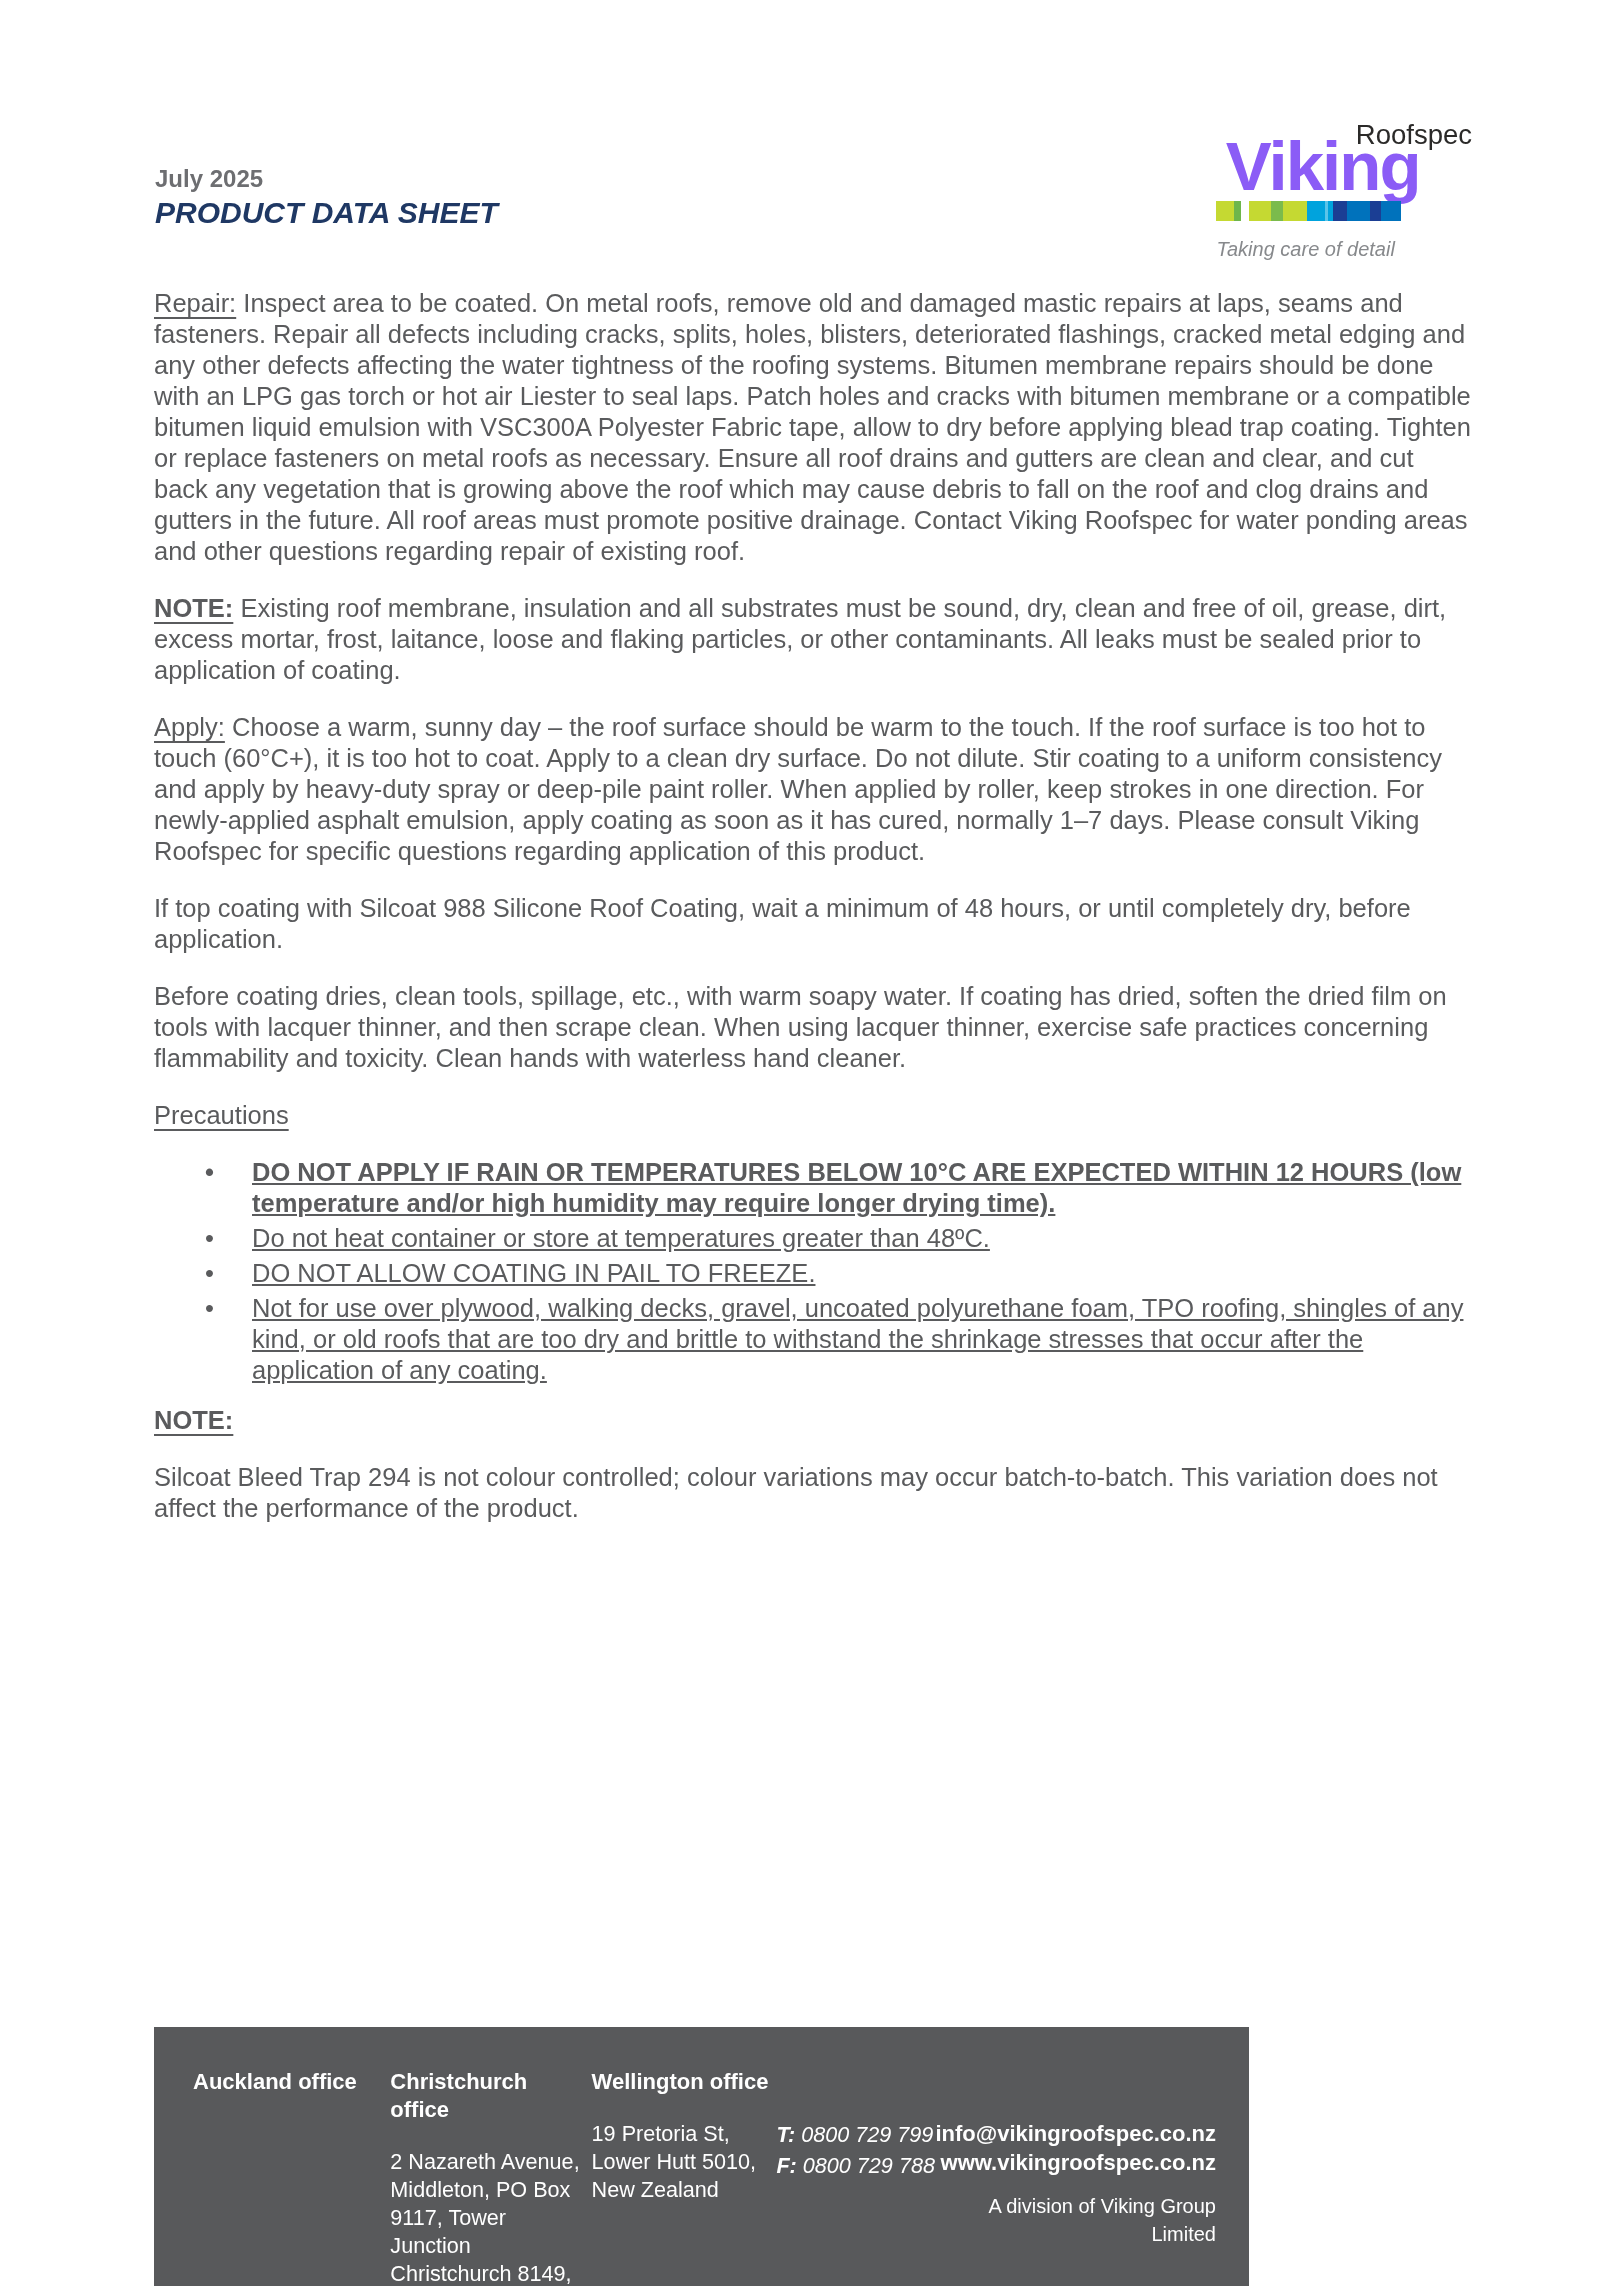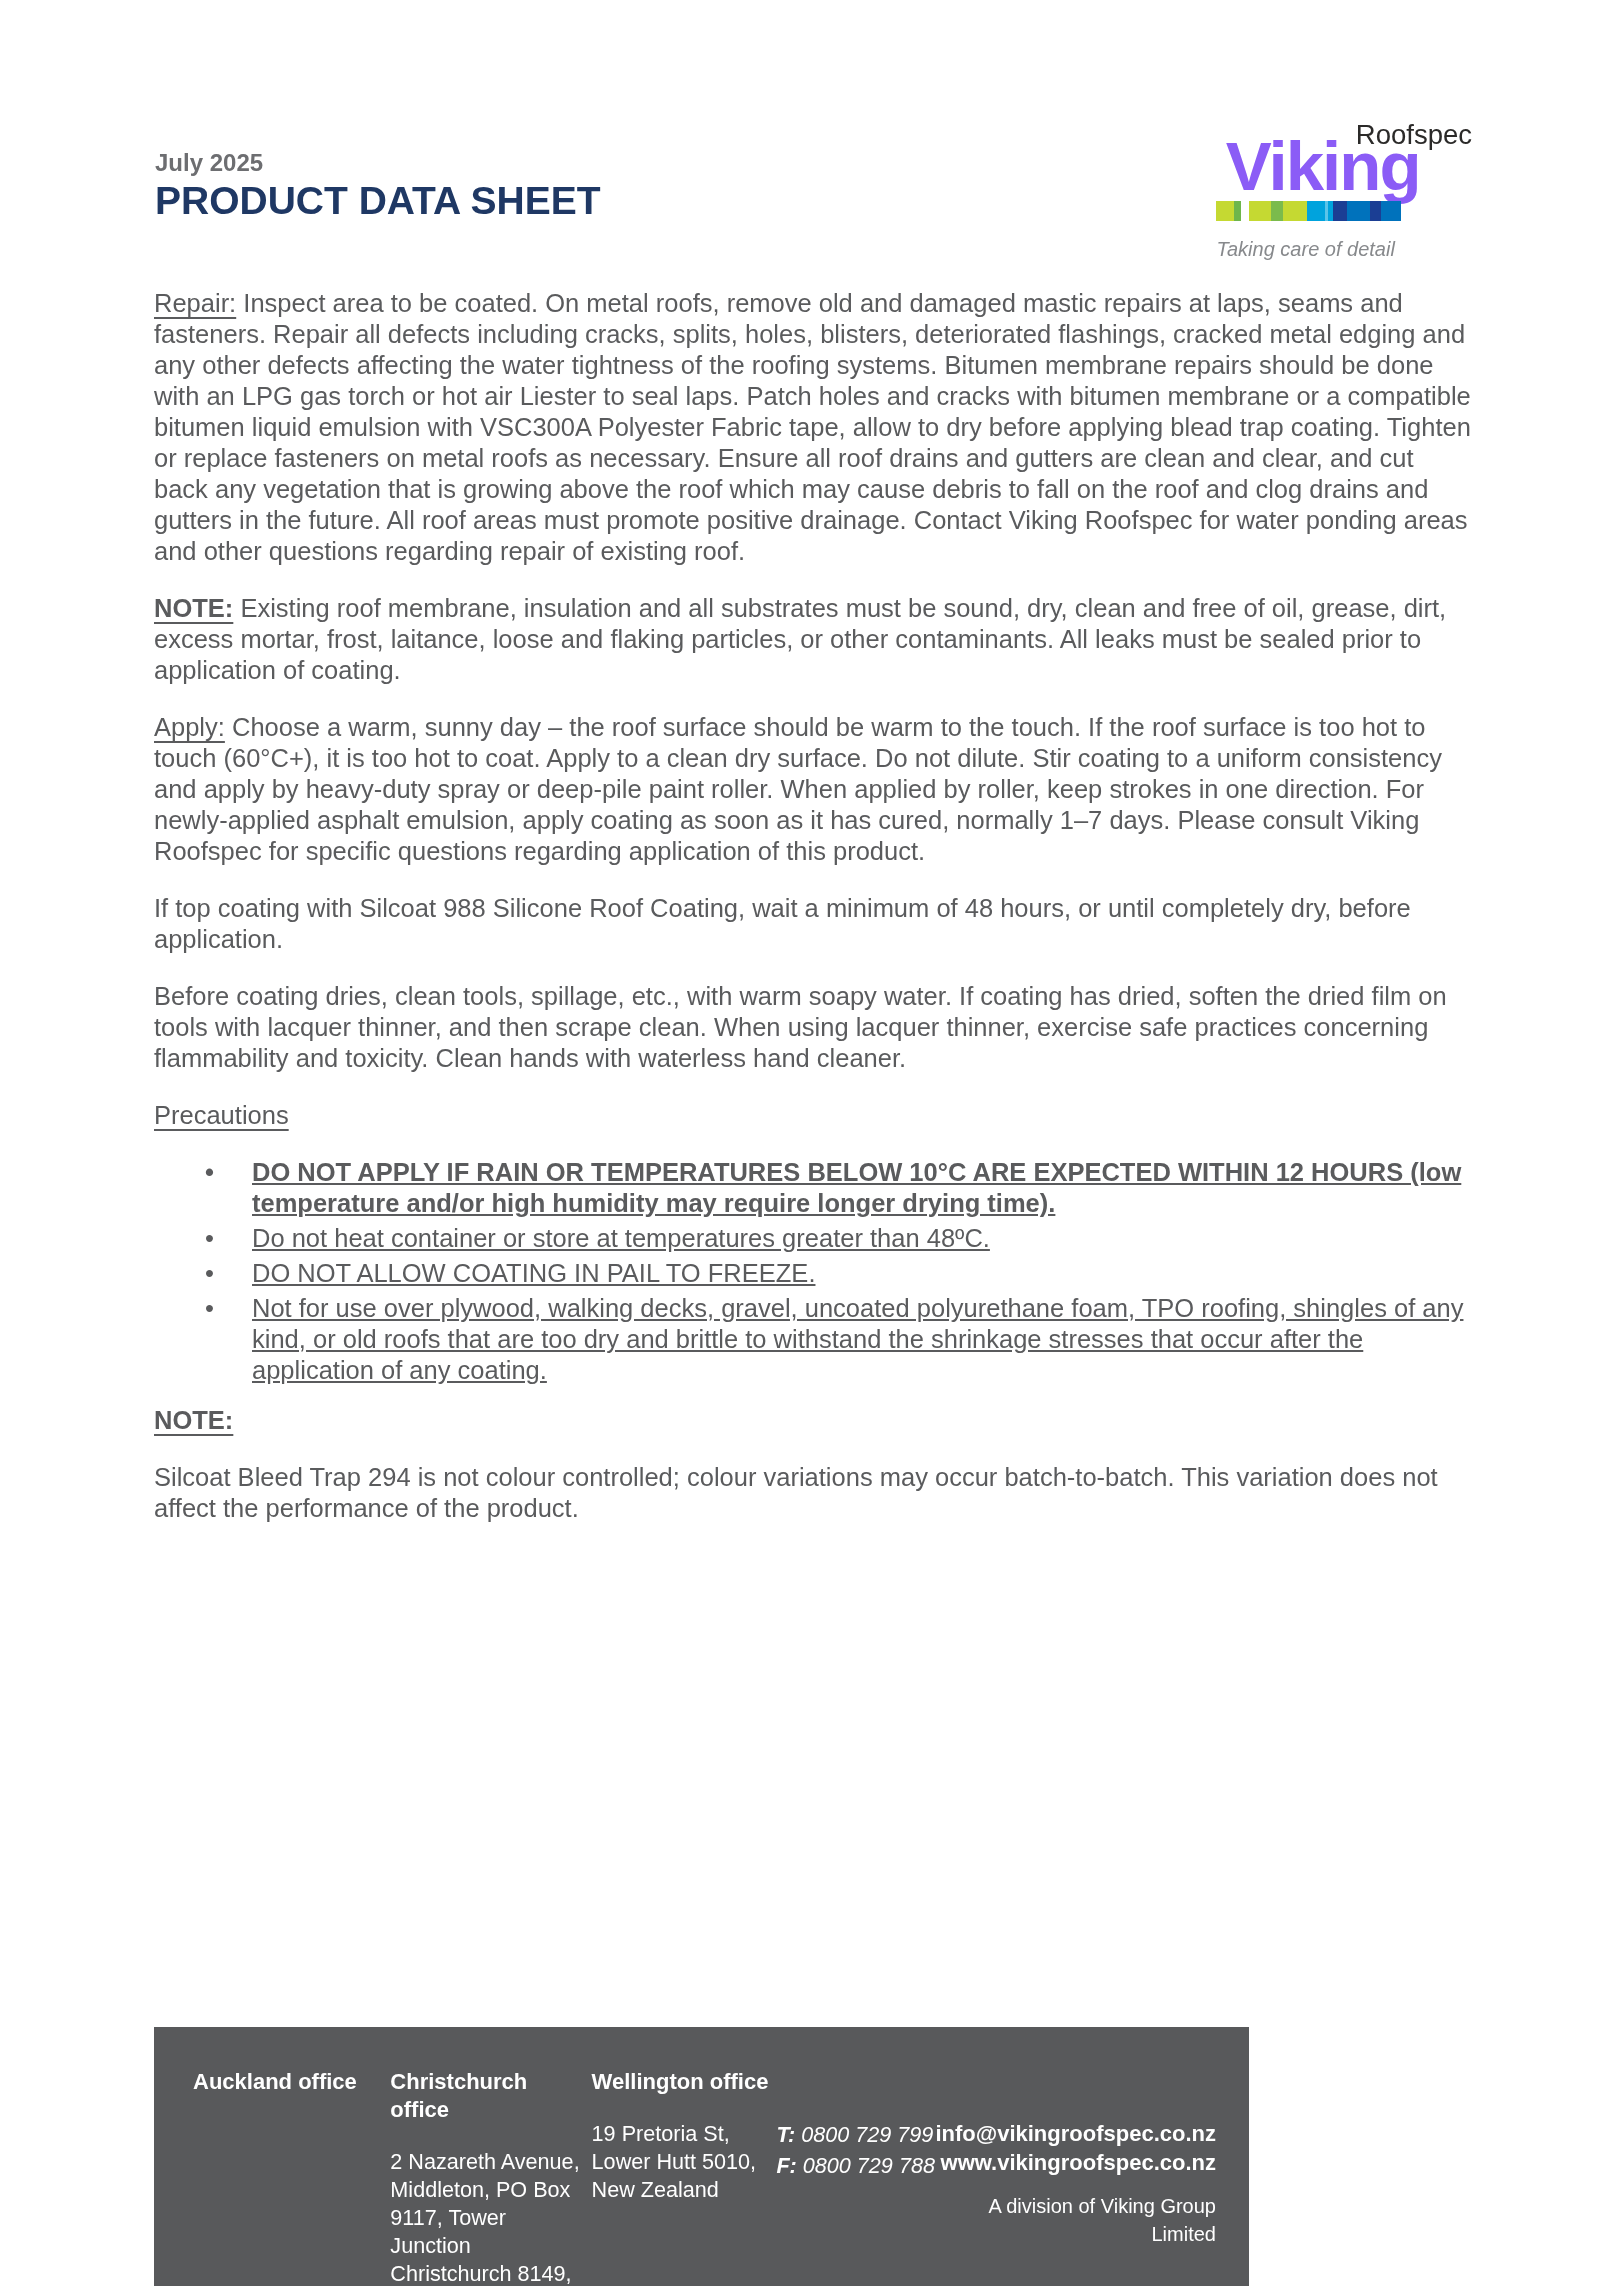--- a/index.html
+++ b/index.html
@@ -4,27 +4,27 @@
 <style>
   html,body{margin:0;padding:0;background:#e8e8e8;}
   .page{
     position:relative;
     width:1623px;height:2295px;
     background:#ffffff;
     font-family:"Liberation Sans", sans-serif;
     overflow:hidden;
   }
   
-  .header-left{position:absolute;left:155px;top:149px;}
+  .header-left{position:absolute;left:155px;top:165px;}
   .doc-date{
     font-size:24px;font-weight:bold;color:#6d6e71;line-height:1.15;
   }
   .doc-title{
-    margin:3.9px 0 0 0;font-size:39px;font-weight:bold;color:#1f3864;
-    letter-spacing:0px;line-height:1.1;
+    margin:3.9px 0 0 0;font-size:30px;font-weight:bold;color:#1f3864;
+    letter-spacing:0px;line-height:1.1;font-style:italic;
   }
   
   .logo{position:absolute;left:1214px;top:121px;width:258px;height:151px;}
   .logo-sub{
     position:absolute;right:0;top:0;
     font-size:27.5px;color:#2b2a29;line-height:1;
   }
   .logo-main{
     position:absolute;left:11.8px;top:10.5px;
     font-size:69px;font-weight:bold;color:#8b5cf6;

